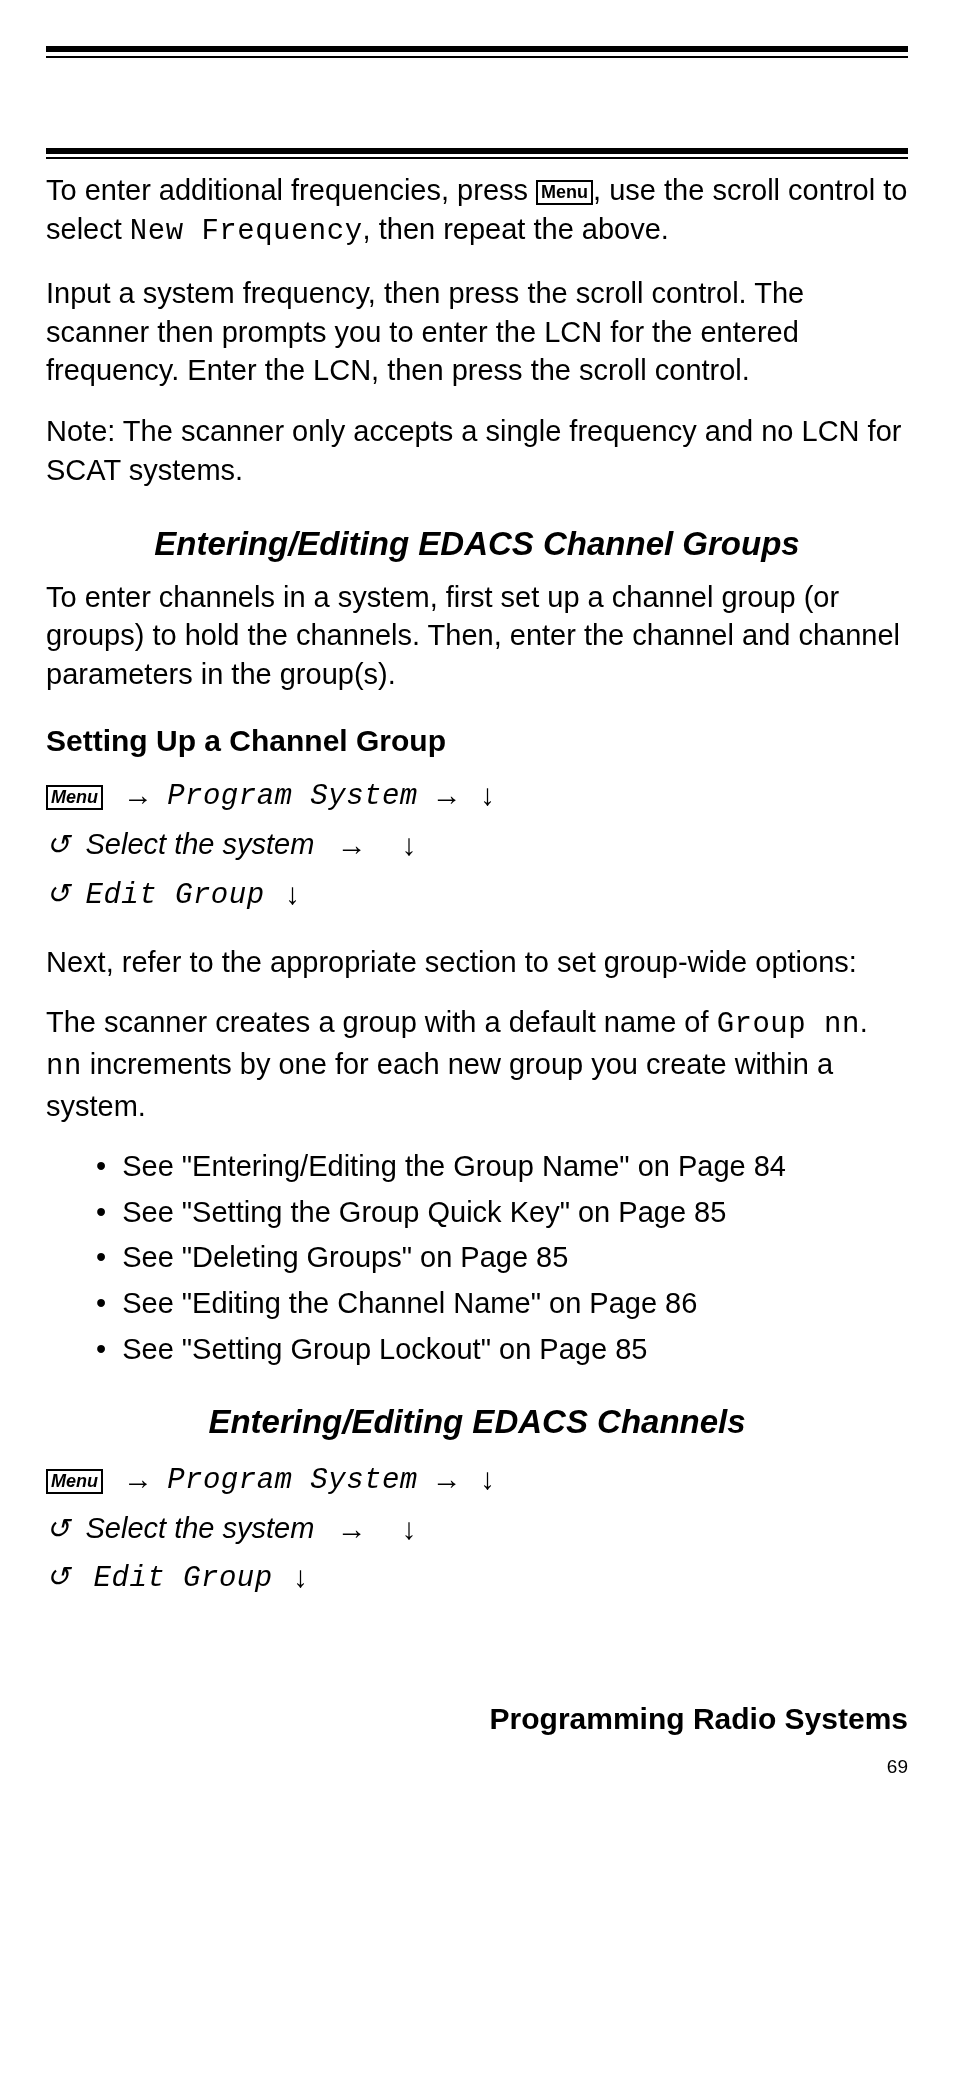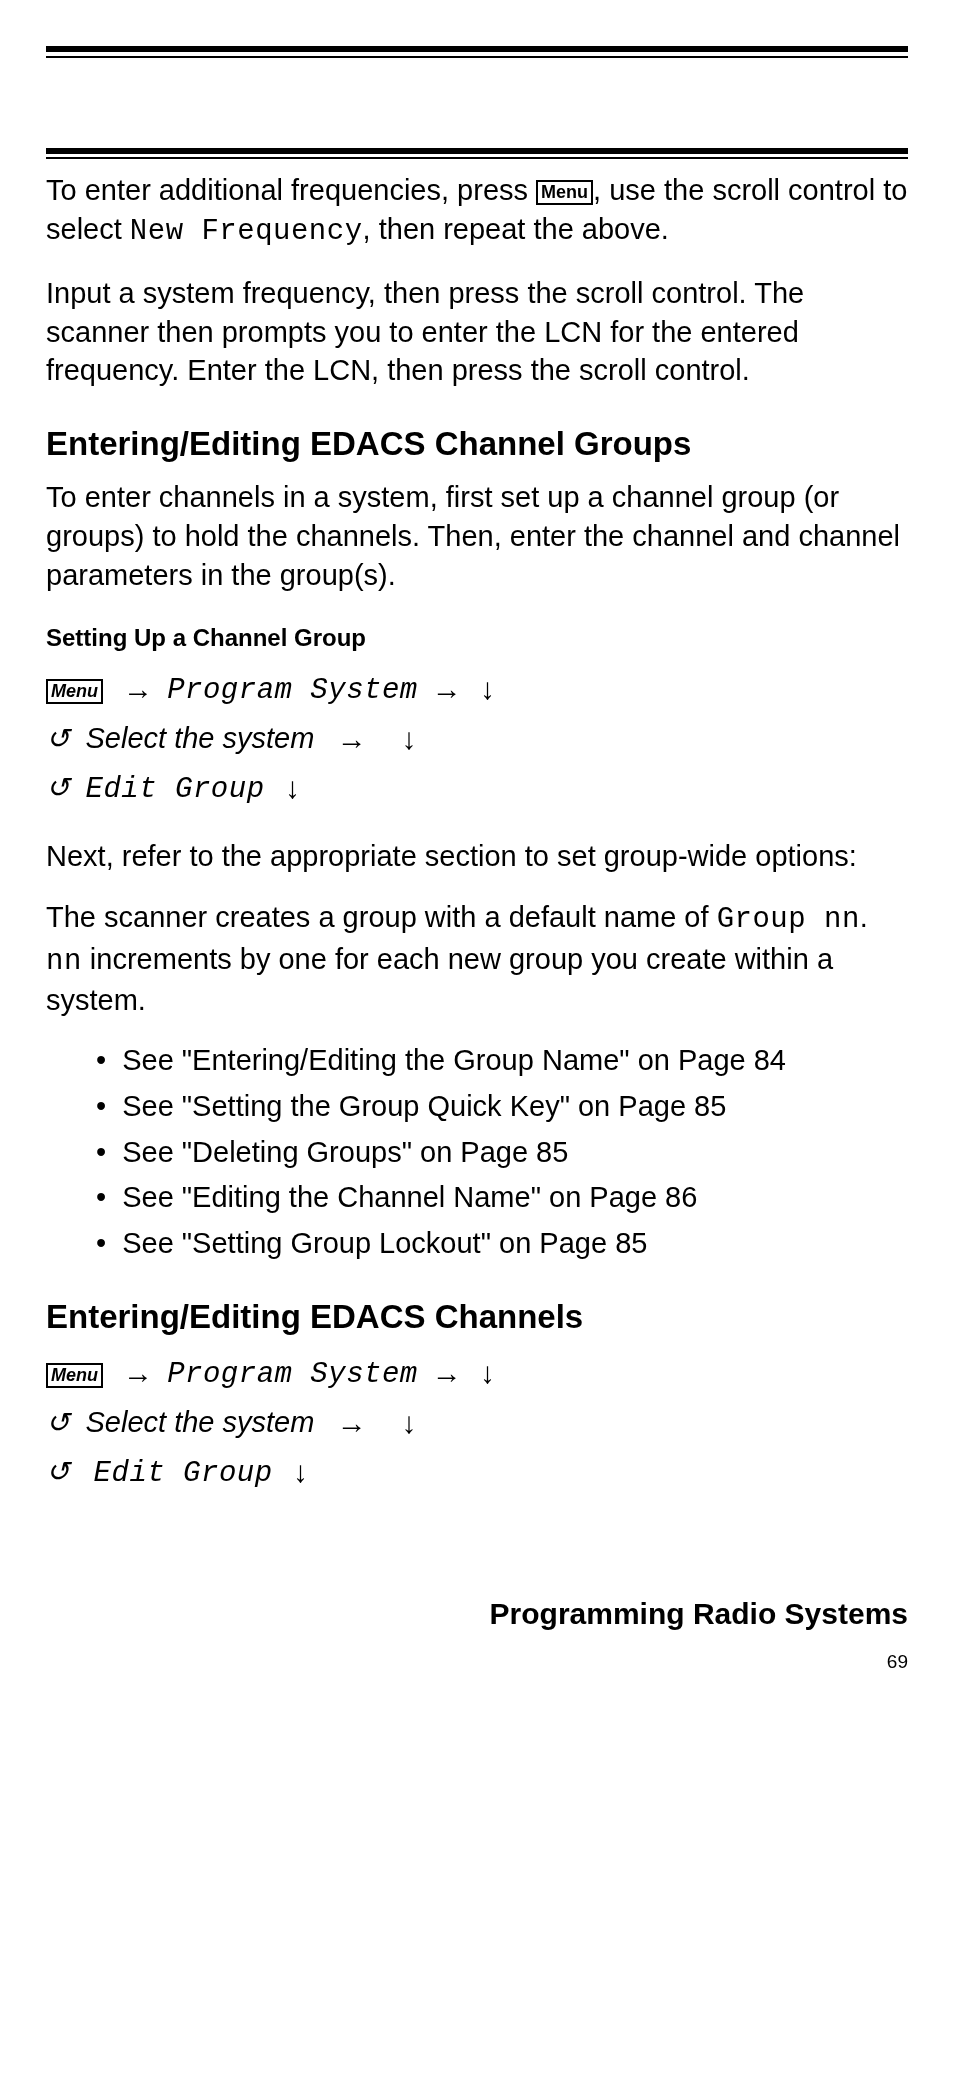--- a/index.html
+++ b/index.html
@@ -66,25 +66,27 @@
     letter-spacing: 0.5px;
   }
   .mono-nav {
     font-family: "Courier New", Courier, monospace;
     font-size: 29px;
     letter-spacing: 0.5px;
   }
   h2.section {
     font-size: 33px;
     font-weight: bold;
+    font-style: italic;
     margin: 34px 0 14px 0;
     line-height: 1.2;
+    text-align: center;
   }
   h3.subsection {
-    font-size: 24px;
+    font-size: 30px;
     font-weight: bold;
     margin: 30px 0 14px 0;
   }
   .nav-line {
     font-size: 29px;
     line-height: 1.55;
     margin: 0 0 2px 0;
   }
   .arrow-r {
     font-size: 30px;
@@ -143,20 +145,21 @@
 
   <hr class="hr-thick2">
   <hr class="hr-thin2">
 
   <p class="para">
     <span>To enter additional frequencies, press </span><span class="menu-chip">Menu</span><span>, use the scroll control to select </span><span class="mono">New Frequency</span><span>, then repeat the above.</span>
   </p>
 
   <p class="para">Input a system frequency, then press the scroll control. The scanner then prompts you to enter the LCN for the entered frequency. Enter the LCN, then press the scroll control.</p>
 
+  <p class="para">Note: The scanner only accepts a single frequency and no LCN for SCAT systems.</p>
 
   <h2 class="section">Entering/Editing EDACS Channel Groups</h2>
 
   <p class="para">To enter channels in a system, first set up a channel group (or groups) to hold the channels. Then, enter the channel and channel parameters in the group(s).</p>
 
   <h3 class="subsection">Setting Up a Channel Group</h3>
 
   <div class="nav-block">
     <div class="nav-line">
       <span class="menu-chip-nav">Menu</span>

